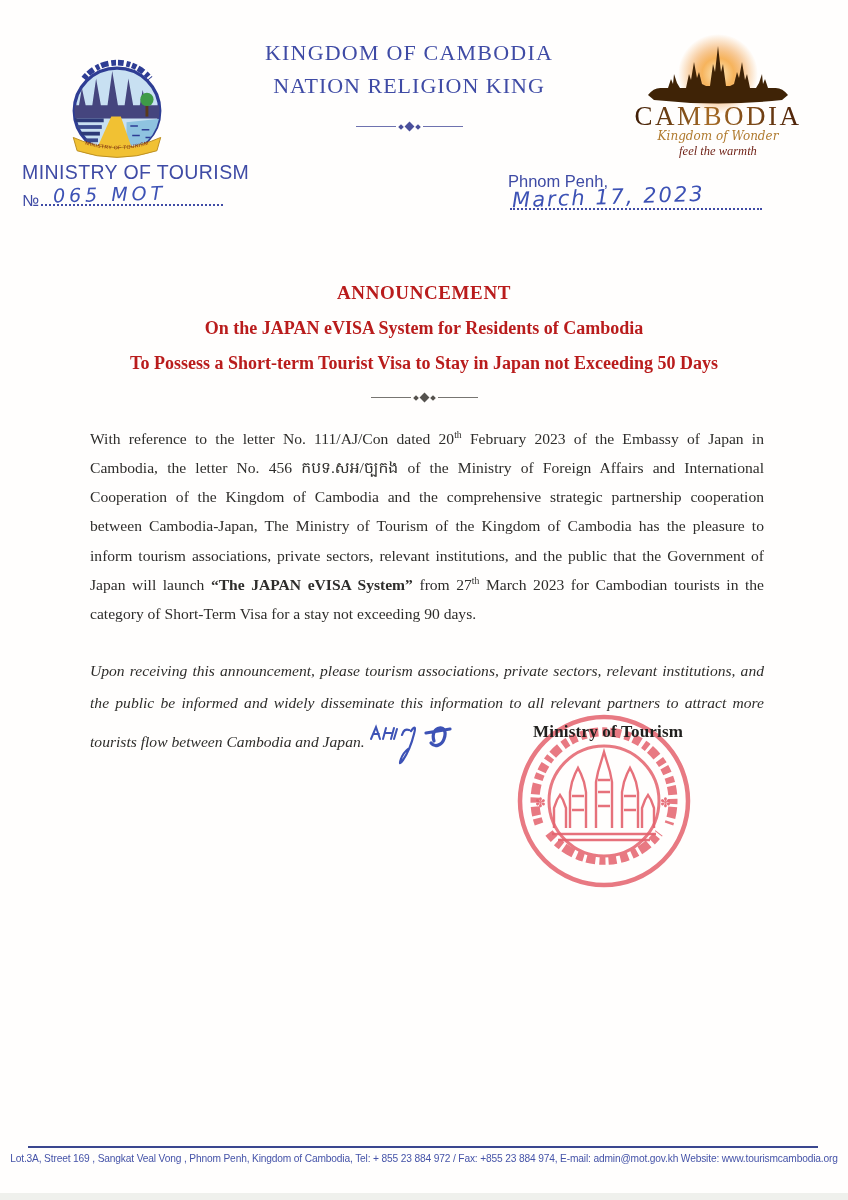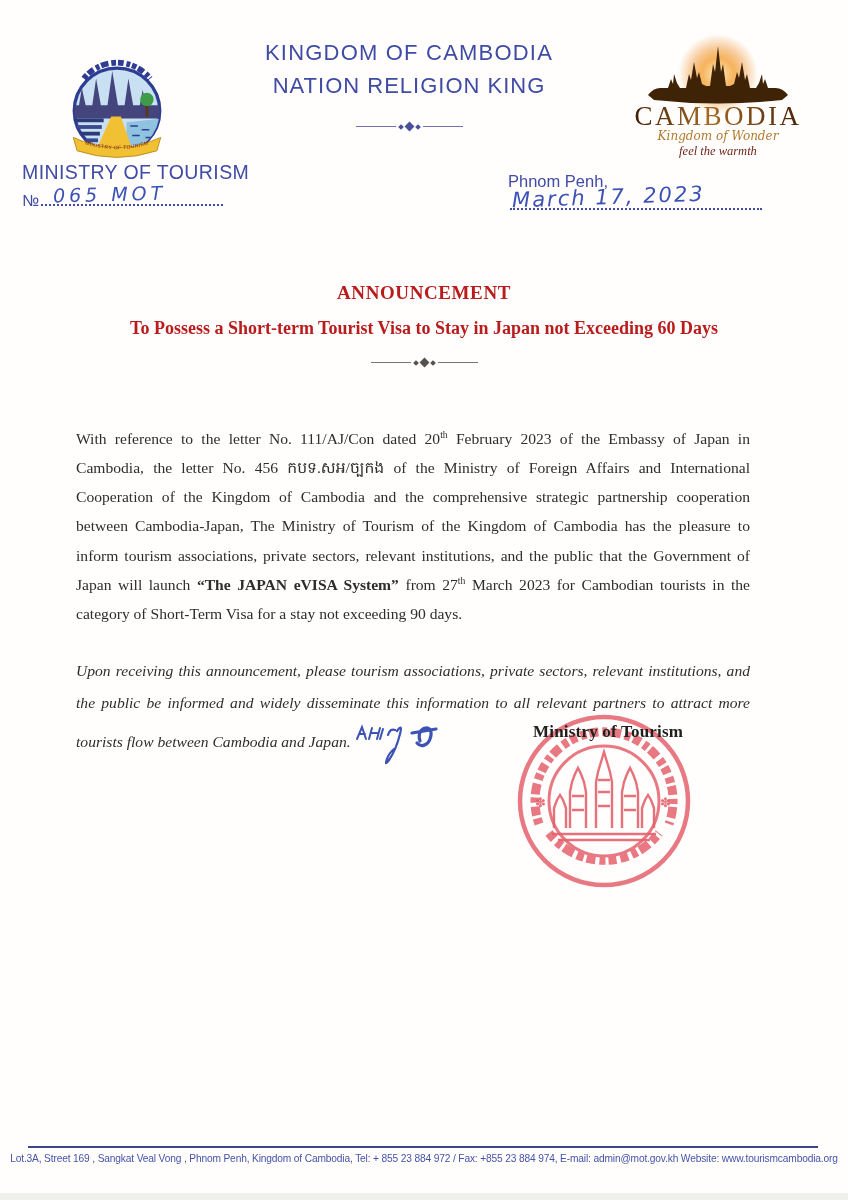--- a/index.html
+++ b/index.html
@@ -5,21 +5,21 @@
   html,body { margin:0; padding:0; background:#ffffff; }
   .page {
     position:relative; width:848px; height:1200px; background:#fffefd;
     font-family:"Liberation Serif", serif; color:#2e2d2b; overflow:hidden;
   }
 
   
   .header-center {
     position:absolute; top:40px; left:0; width:100%;
     padding-right:30px; box-sizing:border-box; text-align:center;
-    color:#3f4ba5; font-family:Liberation Sans, sans-serif;
+    color:#3f4ba5; font-family:Liberation Serif, serif;
   }
   .kingdom  { font-size:22px; letter-spacing:1.2px; }
   .motto    { font-size:22px; letter-spacing:1px; margin-top:7px; }
 
   .ornament { display:inline-flex; align-items:center; gap:3px; }
   .ornament .orn-line { width:40px; height:1px; background:currentColor; opacity:.8; }
   .ornament .orn-dot  { width:4px; height:4px; background:currentColor; transform:rotate(45deg); }
   .ornament .orn-core { width:7px; height:7px; background:currentColor; transform:rotate(45deg); }
   .hdr-orn  { margin-top:24px; color:#4a4f9b; }
   .ttl-orn  { margin-top:20px; color:#55524e; }
@@ -53,21 +53,21 @@
     position:absolute; left:508px; top:172px;
     font-family:"Liberation Sans", sans-serif; font-size:16.5px; color:#3f4ba5;
   }
 
   
   .title-block { position:absolute; top:282px; left:0; width:100%; text-align:center; color:#b91c1c; }
   .heading { font-size:19px; font-weight:bold; letter-spacing:.6px; }
   .subline { margin-top:14px; font-size:18px; font-weight:bold; }
 
   
-  .body-block { position:absolute; top:424px; left:76px; width:674px; text-align:justify; font-size:15.6px; color:#2e2d2b; }
+  .body-block { position:absolute; top:424px; left:90px; width:674px; text-align:justify; font-size:15.6px; color:#2e2d2b; }
   .p1 { margin:0; line-height:1.87; }
   .p2 { margin:27px 0 0 0; line-height:2.06;font-style:italic; }
   .body-block sup { font-size:.62em; line-height:0; vertical-align:super; }
   .seg-bold { font-weight:bold; }
   .sig-scribble { vertical-align:-20px; margin-left:3px; }
 
   
   .stamp { position:absolute; left:514px; top:710px; width:180px; height:182px; z-index:1; }
   .sign-title {
     position:absolute; left:533px; top:722px; z-index:2;
@@ -160,21 +160,22 @@
   <div class="ref-no">
     <span>№</span><span class="dotline dot-num"><span class="hand hand-number">065 MOT</span></span>
   </div>
 
   <div class="dateline">
     <span>Phnom Penh,</span><span class="dotline dot-date"><span class="hand hand-date">March 17, 2023</span></span>
   </div>
 
   <div class="title-block">
     <div class="heading">ANNOUNCEMENT</div>
-    <div class="subline">To Possess a Short-term Tourist Visa to Stay in Japan not Exceeding 60 Days</div>
+    <div class="subline">On the JAPAN eVISA System for Residents of Cambodia</div>
+    <div class="subline">To Possess a Short-term Tourist Visa to Stay in Japan not Exceeding 50 Days</div>
     <div class="ornament ttl-orn">
       <span class="orn-line"></span>
         <span class="orn-dot"></span>
         <span class="orn-core"></span>
         <span class="orn-dot"></span>
         <span class="orn-line"></span>
     </div>
   </div>
 
   <div class="body-block">

